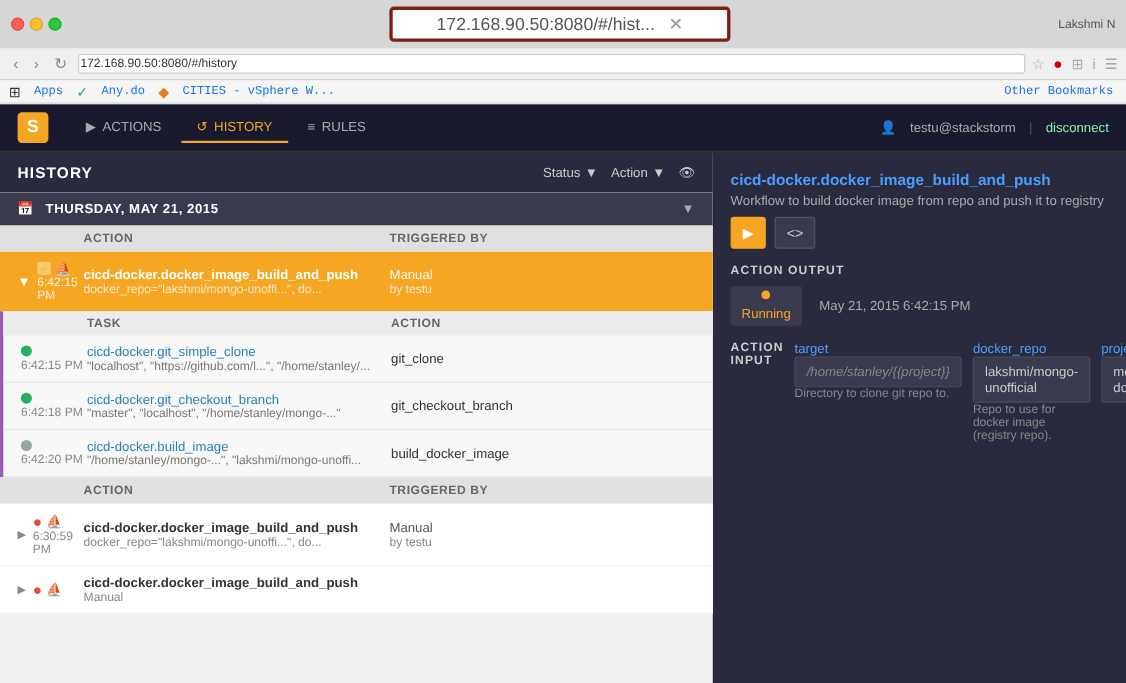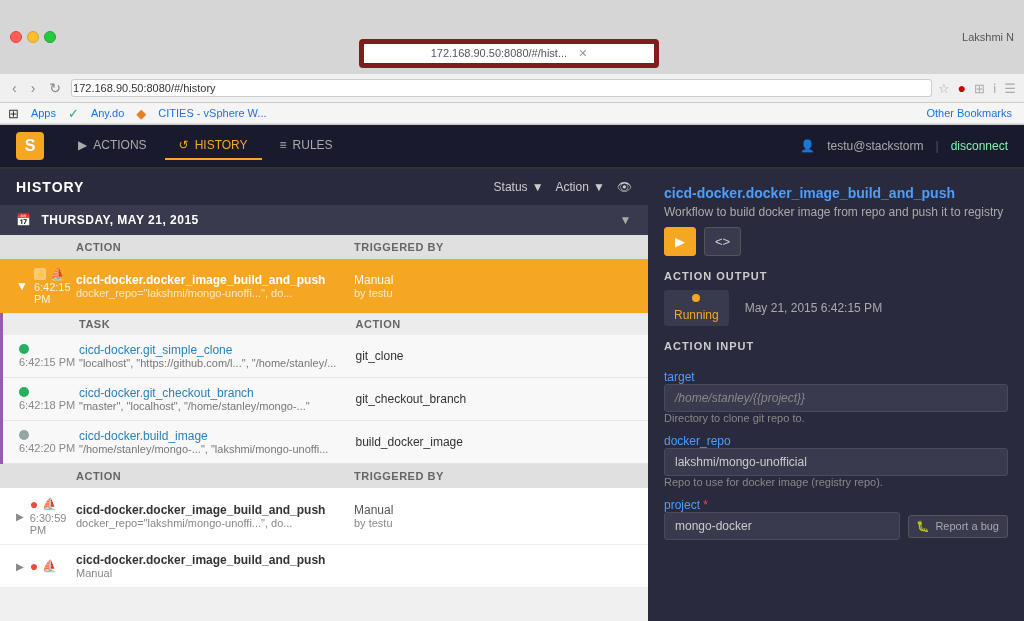--- a/index.html
+++ b/index.html
@@ -10,21 +10,21 @@
     .browser-titlebar { background: #d6d6d6; padding: 6px 10px; display: flex; align-items: center; gap: 8px; }
     .traffic-lights { display: flex; gap: 5px; }
     .traffic-light { width: 12px; height: 12px; border-radius: 50%; }
     .tl-red { background: #ff5f57; border: 1px solid #e0443e; }
     .tl-yellow { background: #febc2e; border: 1px solid #d9a520; }
     .tl-green { background: #28c840; border: 1px solid #1aab29; }
     .address-bar { background: #f0f0f0; padding: 4px 8px; display: flex; align-items: center; gap: 6px; border-bottom: 1px solid #ccc; }
     .nav-btn { background: none; border: none; color: #888; font-size: 14px; cursor: pointer; padding: 2px 4px; }
     .address-input { flex: 1; background: white; border: 1px solid #ccc; border-radius: 3px; padding: 2px 1px; font-size: 11px; color: #333; }
     .bookmarks-bar { background: #f5f5f5; padding: 2px 8px; display: flex; align-items: center; gap: 8px; border-bottom: 1px solid #ddd; font-size: 11px; color: #333; }
-    .bm-item { color: #1a73e8; cursor: pointer; padding: 2px 4px; display: flex; align-items: center; gap: 3px; }
+    .bm-item { color: #1a73e8; cursor: pointer; padding: 2px 4px; display: flex; align-items: center; gap: 3px; font-family: Liberation Mono, monospace; }
 
     
     .app { display: flex; flex-direction: column; height: calc(621px - 88px); }
     .navbar { background: #1a1a2e; display: flex; align-items: center; padding: 0 16px; height: 44px; border-bottom: 2px solid #333; }
     .nav-logo { width: 28px; height: 28px; background: #f5a623; border-radius: 4px; display: flex; align-items: center; justify-content: center; color: white; font-size: 16px; font-weight: bold; margin-right: 20px; }
     .nav-items { display: flex; gap: 4px; }
     .nav-item { color: #aaa; padding: 6px 14px; font-size: 12px; font-weight: 500; cursor: pointer; display: flex; align-items: center; gap: 6px; border-bottom: 2px solid transparent; }
     .nav-item.active { color: #f5a623; border-bottom: 2px solid #f5a623; }
     .nav-right { margin-left: auto; display: flex; align-items: center; gap: 12px; color: #aaa; font-size: 12px; }
     .nav-separator { color: #555; }
@@ -91,21 +91,21 @@
     .detail-actions { display: flex; gap: 8px; margin-top: 8px; }
     .detail-action-btn { background: #3a3a4e; border: 1px solid #555; color: #ccc; padding: 6px 10px; border-radius: 3px; cursor: pointer; font-size: 13px; display: flex; align-items: center; }
     .detail-action-btn.active { background: #f5a623; border-color: #f5a623; color: white; }
 
     .section-label { color: #ccc; font-size: 11px; font-weight: 700; letter-spacing: 1px; text-transform: uppercase; margin-bottom: 8px; }
     .status-badge { background: #3a3a4e; border-radius: 3px; padding: 4px 10px; display: inline-flex; align-items: center; gap: 6px; flex-direction: column; }
     .status-badge-running { color: #f5a623; font-size: 12px; font-weight: 500; }
     .status-badge-icon { width: 8px; height: 8px; border-radius: 50%; background: #f5a623; }
     .status-time { color: #aaa; font-size: 12px; margin-left: 8px; }
 
-    .input-section { display: flex; flex-direction: column; gap: 10px; }
+    .input-section { display: flex; flex-direction: row; gap: 10px; }
     .input-label { color: #4a9eff; font-size: 12px; font-weight: 500; }
     .input-label.required::after { content: ' *'; color: #e74c3c; }
     .input-field { background: #3a3a4e; border: 1px solid #4a4a5e; border-radius: 3px; padding: 6px 10px; color: #888; font-size: 12px; font-style: italic; }
     .input-help { color: #888; font-size: 11px; }
 
     .report-bug { background: #3a3a4e; border: 1px solid #555; color: #aaa; padding: 4px 8px; border-radius: 3px; font-size: 11px; cursor: pointer; display: flex; align-items: center; gap: 5px; float: right; }
 
     
     .scroll-area { overflow-y: auto; flex: 1; }
     .scroll-area::-webkit-scrollbar { width: 6px; }
@@ -116,21 +116,21 @@
 <body>
 
 <div class="browser-chrome">
   <div class="browser-titlebar">
     <div class="traffic-lights">
       <div class="traffic-light tl-red"></div>
       <div class="traffic-light tl-yellow"></div>
       <div class="traffic-light tl-green"></div>
     </div>
     <div style="flex:1; display:flex; justify-content:center;">
-      <div style="background:#fff; border:5px solid #7f1d1d; border-radius:4px; padding:3px 40px; font-size:11px; color:#555; min-width:300px; text-align:center;margin-top:33px;">
+      <div style="background:#fff; border:3px solid #7f1d1d; border-radius:4px; padding:3px 40px; font-size:16px; color:#555; min-width:300px; text-align:center;">
         <span>172.168.90.50:8080/#/hist...</span>
         <span style="margin-left:8px; color:#999;">✕</span>
       </div>
     </div>
     <div style="font-size:11px; color:#555; margin-left:auto;">Lakshmi N</div>
   </div>
   <div class="address-bar">
     <button class="nav-btn">‹</button>
     <button class="nav-btn">›</button>
     <button class="nav-btn">↻</button>

